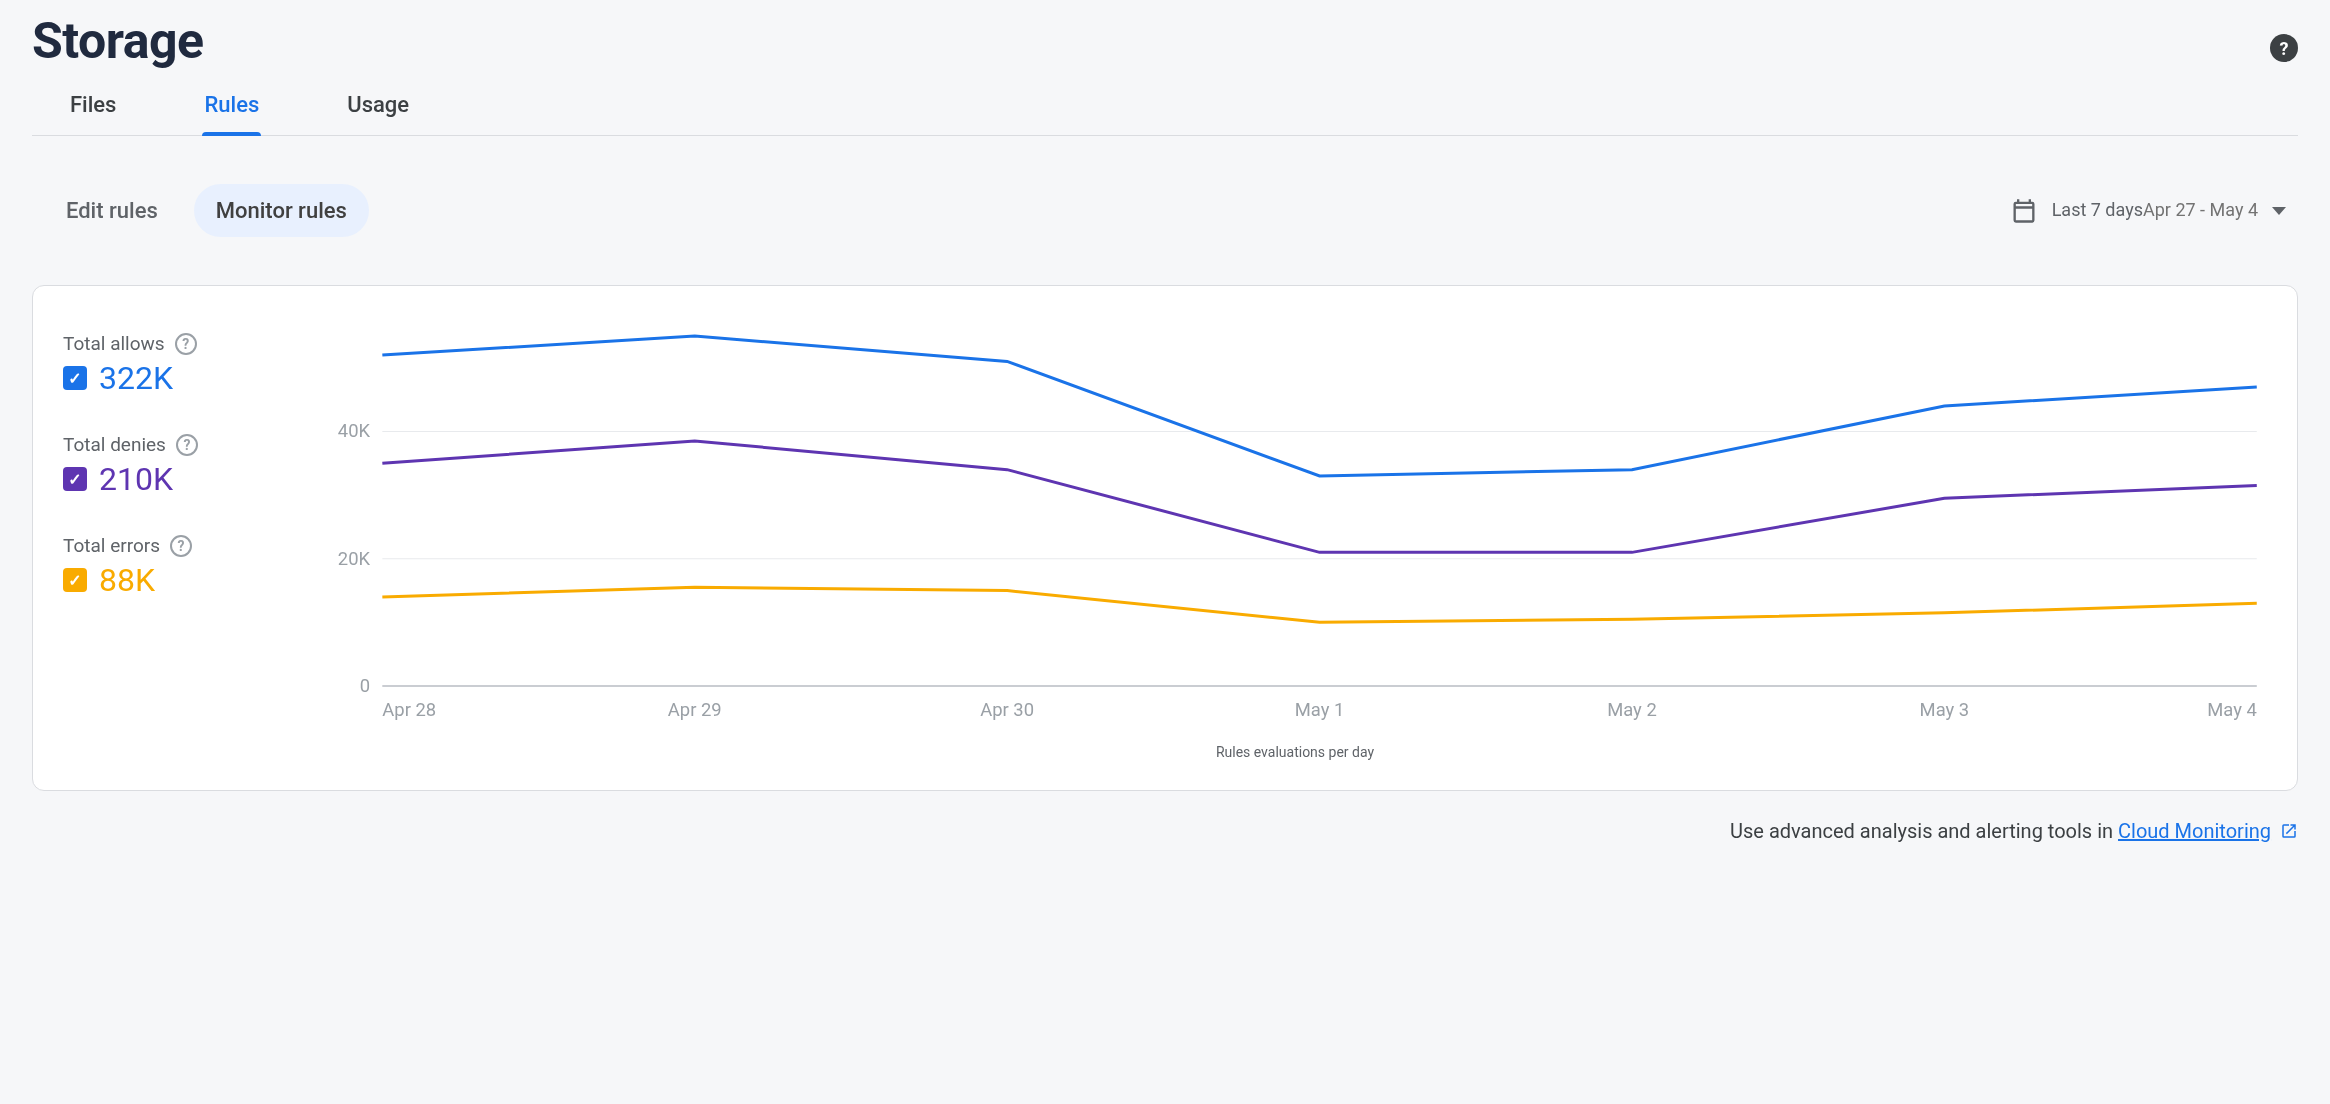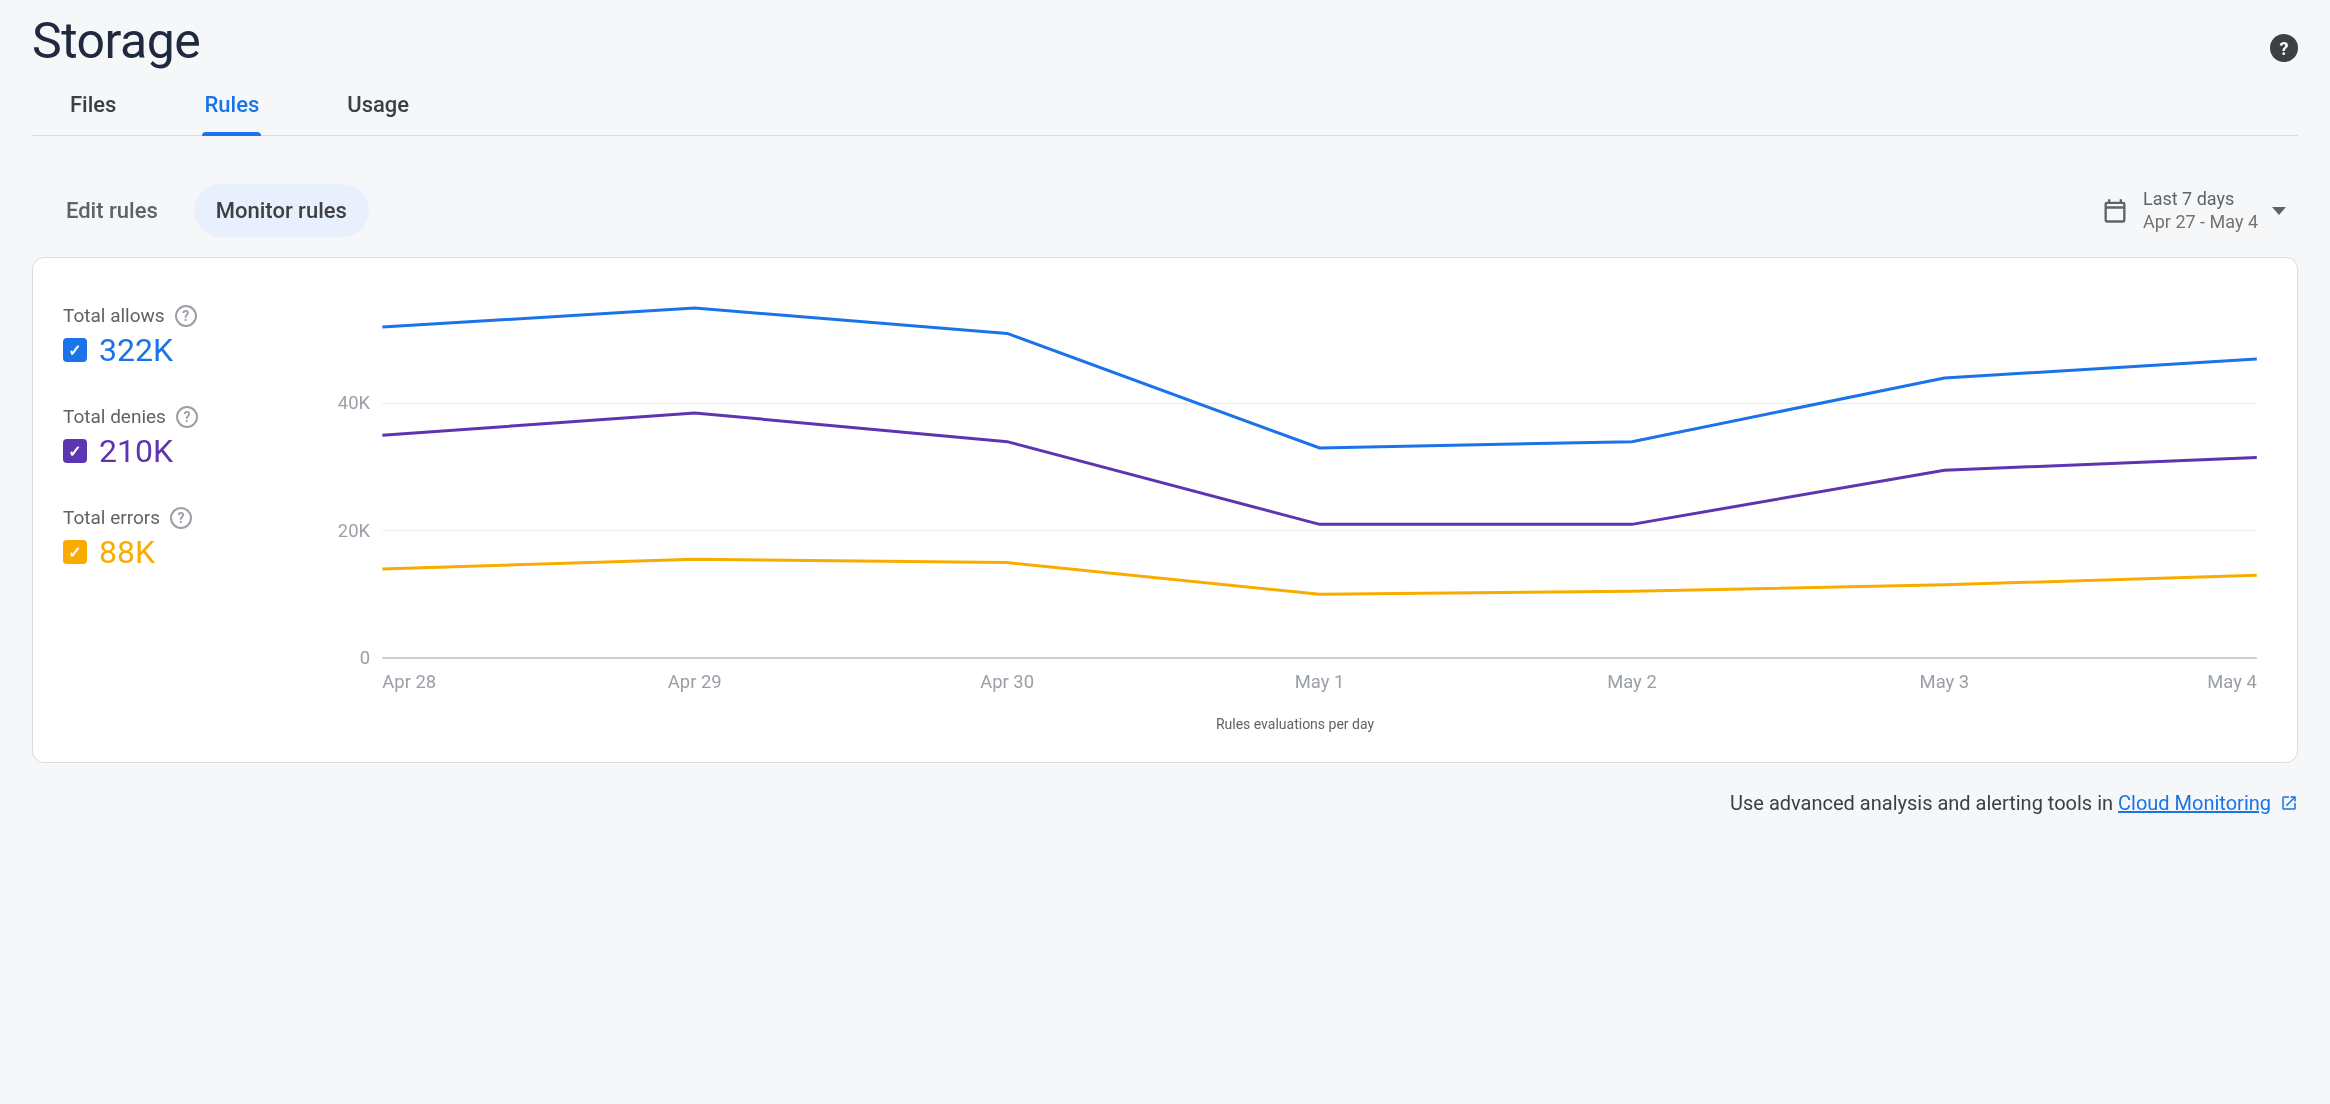--- a/index.html
+++ b/index.html
@@ -11,21 +11,21 @@
     width: 2330px;
   }
   .header-row {
     display: flex;
     justify-content: space-between;
     align-items: flex-start;
     margin-bottom: 8px;
   }
   .page-title {
     font-size: 50px;
-    font-weight: 400;
+    font-weight: 700;
     color: #202a3f;
     letter-spacing: -0.5px;
   }
   .help-icon {
     width: 28px;
     height: 28px;
     border-radius: 50%;
     background: #3c4043;
     color: #fff;
     display: flex;
@@ -58,21 +58,21 @@
     position: absolute;
     left: 0; right: 0; bottom: -1px;
     height: 4px;
     background: #1a73e8;
     border-radius: 4px 4px 0 0;
   }
   .toolbar-row {
     display: flex;
     justify-content: space-between;
     align-items: center;
-    margin-bottom: 20px;
+    margin-bottom: 48px;
     padding: 0 12px;
   }
   .subtabs {
     display: flex;
     gap: 14px;
     align-items: center;
   }
   .subtab {
     padding: 14px 22px;
     font-size: 22px;
@@ -88,21 +88,21 @@
   .date-picker {
     display: flex;
     align-items: center;
     gap: 14px;
     cursor: pointer;
   }
   .date-icon {
     width: 28px; height: 28px;
     fill: #5f6368;
   }
-  .date-text { display: flex; flex-direction: column; line-height: 1.25; }
+  .date-text { display: flex; flex-direction: row; line-height: 1.25; }
   .date-label { font-size: 18px; color: #5f6368; }
   .date-range { font-size: 18px; color: #737373; }
   .dropdown-arrow {
     width: 0; height: 0;
     border-left: 7px solid transparent;
     border-right: 7px solid transparent;
     border-top: 8px solid #5f6368;
   }
   .card {
     background: #fff;

